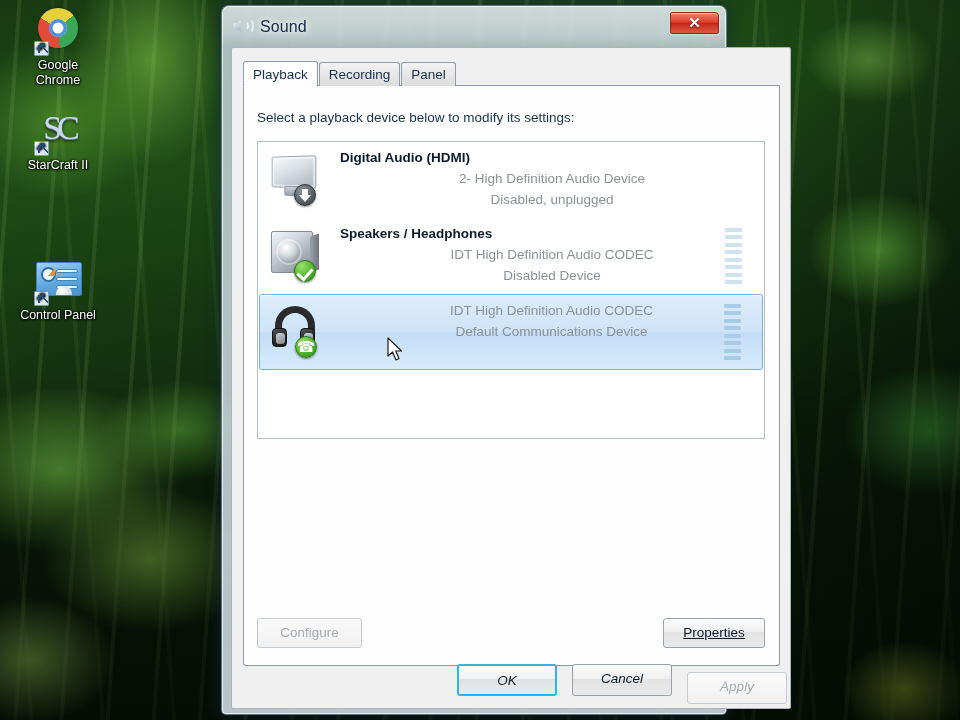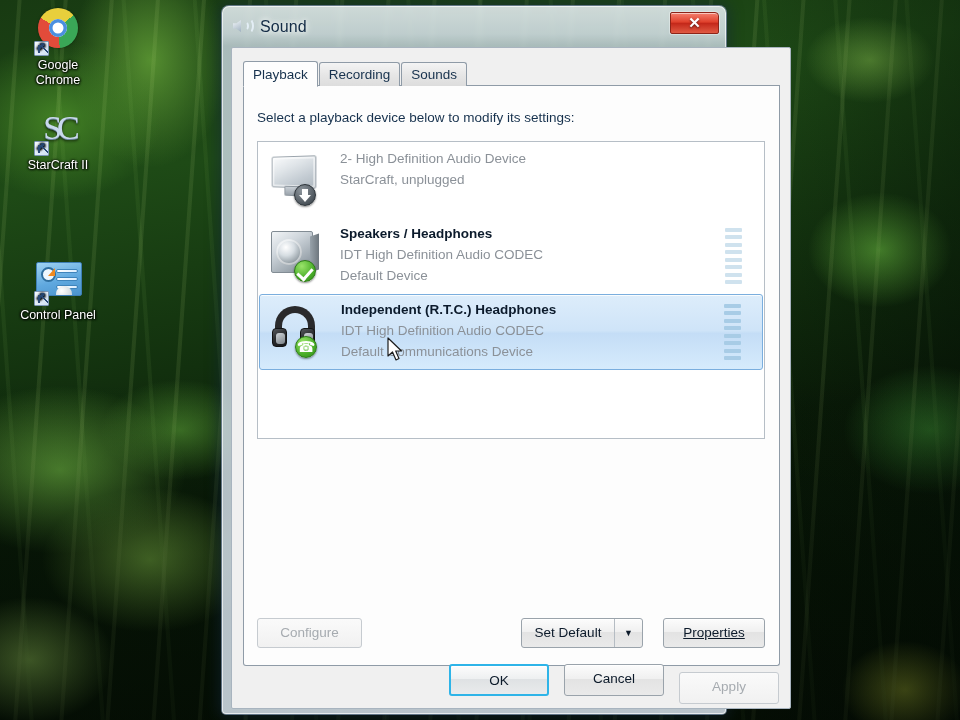--- a/index.html
+++ b/index.html
@@ -342,20 +342,21 @@
   .dev-name {
     font-size: 13.5px;
     color: #0b1a2b;
     font-weight: bold;
     line-height: 20px;
   }
   .dev-sub {
     font-size: 13.5px;
     color: #8b9198;
     line-height: 21px;
+    text-align: center;
   }
 
   
   .icon-monitor {
     position:absolute; left:2px; top:6px;
     width:46px; height:32px;
     background: linear-gradient(155deg,#fbfcfd 0%, #dfe4e8 38%, #c4ccd3 70%, #aeb7bf 100%);
     border:1px solid #9aa3ab;
     border-radius:2px;
     transform: perspective(120px) rotateY(-14deg);
@@ -528,23 +529,24 @@
     width: 28px; height: 28px;
     border-left: 1px solid #b5bcc3;
     line-height: 28px;
     font-size: 9px;
   }
   #btn-properties { position:absolute; right:0; top:0; width:102px;text-decoration:underline; }
 
   
   #footer {
     position: absolute;
-    left: 10px; bottom: 12px;
+    left: 18px; bottom: 12px;
     width: 537px;
     height: 32px;
+    font-style: italic;
   }
   #btn-ok {
     position:absolute; right:230px; top:0; width:100px; height:32px; line-height:30px;
     border: 2px solid #2eb4e8;
     border-radius: 3px;
     background: linear-gradient(to bottom,#fcfcfc 0%, #eef0f1 45%, #dfe2e4 48%, #e9ebec 100%);
   }
   #btn-cancel { position:absolute; right:115px; top:0; width:100px; height:32px; line-height:28px; }
   #btn-apply  { position:absolute; right:0;    top:0; width:100px; height:32px; line-height:28px;margin-top:8px; }
 
@@ -603,49 +605,50 @@
     </div>
     <div id="title-text">Sound</div>
     <div id="close-button">✕</div>
   </div>
 
   <div id="client">
 
     <div id="tabstrip">
       <div class="tab active">Playback</div>
       <div class="tab">Recording</div>
-      <div class="tab">Sounds</div>
+      <div class="tab">Panel</div>
     </div>
 
     <div id="tabpage">
 
       <div id="instruction">Select a playback device below to modify its settings:</div>
 
       <div id="device-list">
 
         <div class="device-row">
           <div class="dev-icon">
             <div class="icon-monitor"></div>
             <div class="badge badge-down"></div>
           </div>
           <div class="dev-text">
+            <div class="dev-name">Digital Audio (HDMI)</div>
             <div class="dev-sub">2- High Definition Audio Device</div>
-            <div class="dev-sub">StarCraft, unplugged</div>
+            <div class="dev-sub">Disabled, unplugged</div>
           </div>
         </div>
 
         <div class="device-row">
           <div class="dev-icon">
             <div class="icon-speaker"></div>
             <div class="badge badge-check"></div>
           </div>
           <div class="dev-text">
             <div class="dev-name">Speakers / Headphones</div>
             <div class="dev-sub">IDT High Definition Audio CODEC</div>
-            <div class="dev-sub">Default Device</div>
+            <div class="dev-sub">Disabled Device</div>
           </div>
           <div class="meter">
             <div class="seg"></div>
               <div class="seg"></div>
               <div class="seg"></div>
             <div class="seg"></div>
               <div class="seg"></div>
               <div class="seg"></div>
             <div class="seg"></div>
               <div class="seg"></div>
@@ -655,44 +658,39 @@
         <div class="device-row selected">
           <div class="dev-icon">
             <div class="icon-headphones">
               <div class="band"></div>
               <div class="cup l"></div>
               <div class="cup r"></div>
             </div>
             <div class="badge badge-phone"></div>
           </div>
           <div class="dev-text">
-            <div class="dev-name">Independent (R.T.C.) Headphones</div>
             <div class="dev-sub">IDT High Definition Audio CODEC</div>
             <div class="dev-sub">Default Communications Device</div>
           </div>
           <div class="meter">
             <div class="seg"></div>
               <div class="seg"></div>
               <div class="seg"></div>
             <div class="seg"></div>
               <div class="seg"></div>
               <div class="seg"></div>
             <div class="seg"></div>
               <div class="seg"></div>
           </div>
         </div>
 
       </div>
 
       <div id="tab-buttons">
         <div id="btn-configure" class="btn disabled">Configure</div>
-        <div id="btn-setdefault" class="btn">
-          <span>Set Default</span>
-          <span id="setdefault-split">▼</span>
-        </div>
         <div id="btn-properties" class="btn">Properties</div>
       </div>
 
     </div>
 
     <div id="footer">
       <div id="btn-ok" class="btn">OK</div>
       <div id="btn-cancel" class="btn">Cancel</div>
       <div id="btn-apply" class="btn disabled">Apply</div>
     </div>

